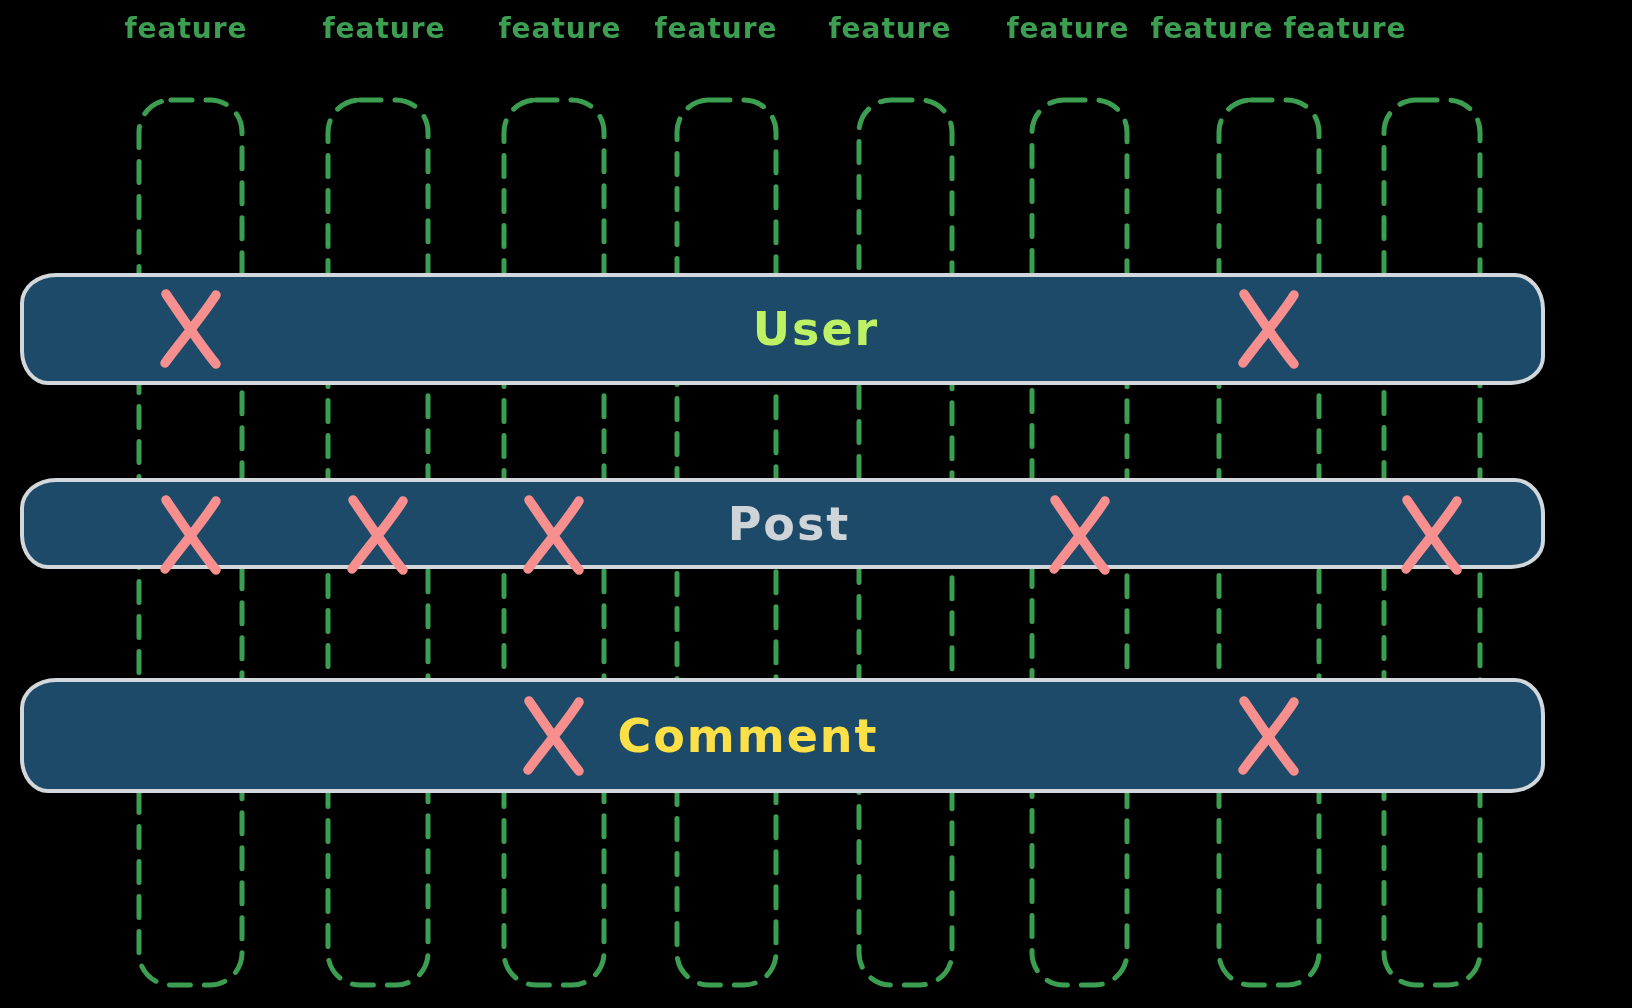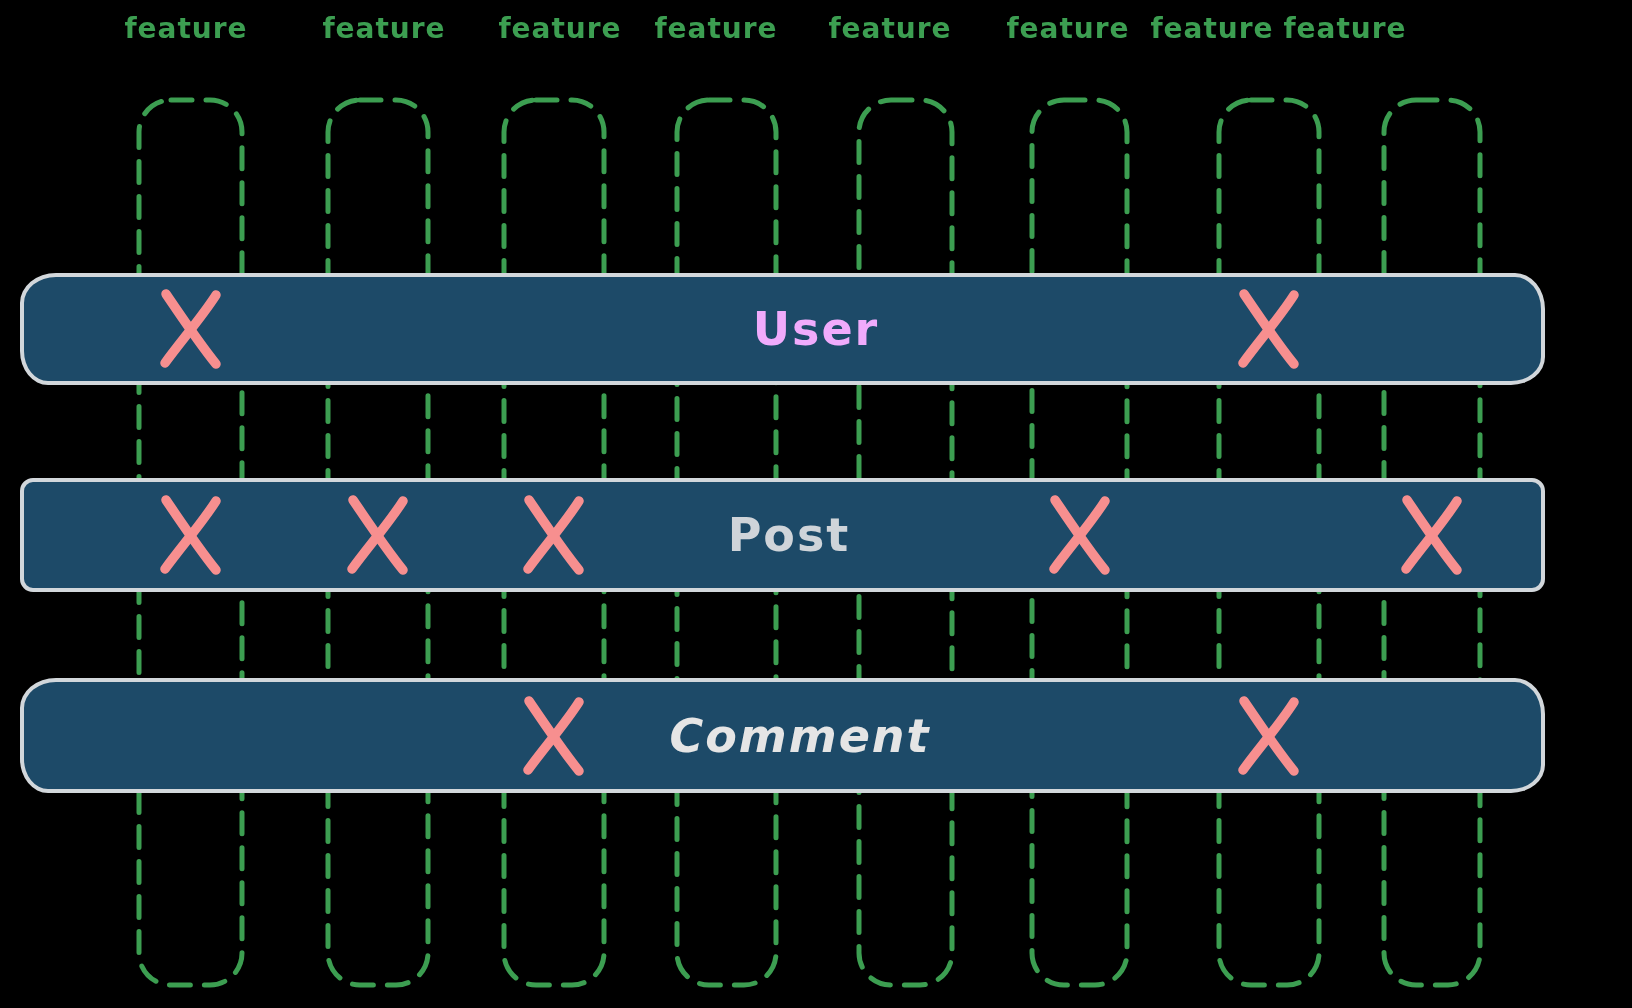--- a/index.html
+++ b/index.html
@@ -83,27 +83,27 @@
         <rect x="5" y="5" width="100" height="885" rx="32" ry="32" fill="none" stroke="#3c9e51" stroke-width="5" stroke-dasharray="21 14" stroke-linecap="round"></rect>
       </svg>
       <div class="feature-label" style="left: 1212px; color: rgb(60, 158, 81);">feature</div>
       <svg class="feature-column" width="106" height="895" style="left: 1379px; top: 95px;">
         <rect x="5" y="5" width="96" height="885" rx="32" ry="32" fill="none" stroke="#3c9e51" stroke-width="5" stroke-dasharray="21 14" stroke-linecap="round"></rect>
       </svg>
       <div class="feature-label" style="left: 1345px; color: rgb(60, 158, 81);">feature</div>
     </div>
   <div id="layer-rows">
       <div class="entity-row" style="top: 273px; height: 112px; background: rgb(29, 74, 104); border-color: rgb(210, 215, 219);">
-        <span class="row-label" style="left: 792px; color: #f0abfc;">User</span>
+        <span class="row-label" style="left: 792px; color: #bef264;">User</span>
       </div>
-      <div class="entity-row" style="top: 478px; height: 114px; background: rgb(29, 74, 104); border-color: rgb(210, 215, 219); border-radius: 13px;">
+      <div class="entity-row" style="top: 478px; height: 91px; background: rgb(29, 74, 104); border-color: rgb(210, 215, 219);">
         <span class="row-label" style="left: 765px; color: rgb(207, 212, 217);">Post</span>
       </div>
       <div class="entity-row" style="top: 678px; height: 115px; background: rgb(29, 74, 104); border-color: rgb(210, 215, 219);">
-        <span class="row-label" style="left: 776px; color: #e5e5e5; font-style: italic;">Comment</span>
+        <span class="row-label" style="left: 724px; color: #fde047;">Comment</span>
       </div>
     </div>
   <div id="layer-marks">
       <svg class="x-mark" width="64" height="82" style="left: 158.5px; top: 288px;">
         <path d="M7,6 C 22,28 40,55 57,76" fill="none" stroke="#f78f8f" stroke-width="9.5" stroke-linecap="round"></path>
         <path d="M57,7 C 43,29 22,53 6,75" fill="none" stroke="#f78f8f" stroke-width="9.5" stroke-linecap="round"></path>
       </svg>
       <svg class="x-mark" width="64" height="82" style="left: 1237px; top: 288px;">
         <path d="M7,6 C 22,28 40,55 57,76" fill="none" stroke="#f78f8f" stroke-width="9.5" stroke-linecap="round"></path>
         <path d="M57,7 C 43,29 22,53 6,75" fill="none" stroke="#f78f8f" stroke-width="9.5" stroke-linecap="round"></path>

